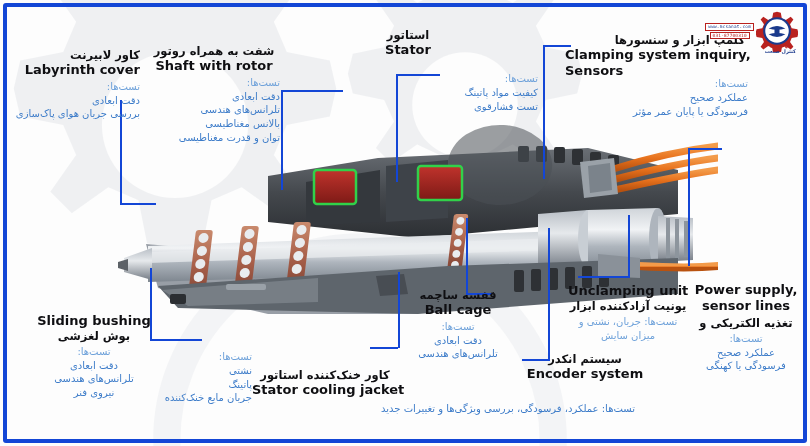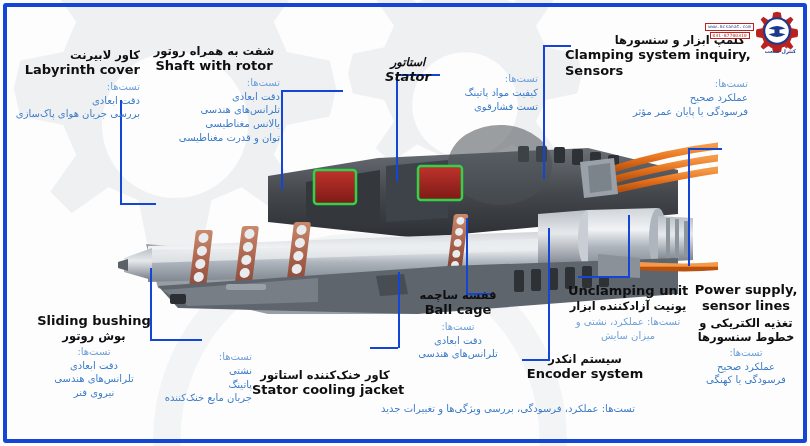--- a/index.html
+++ b/index.html
@@ -350,21 +350,21 @@
     <div class="en">Shaft with rotor</div>
     <div class="tests ta-r">
       <div class="t0">تست‌ها:</div>
       <div>دقت ابعادی</div>
       <div>تلرانس‌های هندسی</div>
       <div>بالانس مغناطیسی</div>
       <div>توان و قدرت مغناطیسی</div>
     </div>
   </div>
 
-  <div class="lbl ta-c" style="left:368px;top:55px;width:80px;font-style:italic;">
+  <div class="lbl ta-c" style="left:368px;top:28px;width:80px;">
     <div class="fa">استاتور</div>
     <div class="en">Stator</div>
   </div>
   <div class="lbl ta-r" style="left:434px;top:70px;width:104px;">
     <div class="tests">
       <div class="t0">تست‌ها:</div>
       <div>کیفیت مواد پاتینگ</div>
       <div>تست فشارقوی</div>
     </div>
   </div>
@@ -379,33 +379,32 @@
       <div class="t0">تست‌ها:</div>
       <div>عملکرد صحیح</div>
       <div>فرسودگی یا پایان عمر مؤثر</div>
     </div>
   </div>
 
   <div class="lbl ta-c" style="left:690px;top:282px;width:112px;">
     <div class="en">Power supply,</div>
     <div class="en">sensor lines</div>
     <div class="fa" style="margin-top:2px;">تغذیه الکتریکی و</div>
-    <div class="fa">خطوط سنسورها</div>
     <div class="tests ta-c">
       <div class="t0">تست‌ها:</div>
       <div>عملکرد صحیح</div>
       <div>فرسودگی یا کهنگی</div>
     </div>
   </div>
 
   <div class="lbl ta-c" style="left:568px;top:283px;width:120px;">
     <div class="en">Unclamping unit</div>
     <div class="fa">یونیت آزادکننده ابزار</div>
     <div class="tests ta-c">
-      <div class="t0">تست‌ها: عملکرد، نشتی و</div>
+      <div class="t0">تست‌ها: جریان، نشتی و</div>
       <div class="t0">میزان سایش</div>
     </div>
   </div>
 
   <div class="lbl ta-c" style="left:524px;top:352px;width:122px;">
     <div class="fa">سیستم انکدر</div>
     <div class="en">Encoder system</div>
   </div>
   <div class="lbl ta-c" style="left:258px;top:400px;width:500px;">
     <div class="tests ta-c">
@@ -431,21 +430,21 @@
     <div class="tests">
       <div class="t0">تست‌ها:</div>
       <div>نشتی</div>
       <div>پاتینگ</div>
       <div>جریان مایع خنک‌کننده</div>
     </div>
   </div>
 
   <div class="lbl ta-c" style="left:30px;top:313px;width:128px;">
     <div class="en">Sliding bushing</div>
-    <div class="fa">بوش روتور</div>
+    <div class="fa">بوش لغزشی</div>
     <div class="tests ta-c">
       <div class="t0">تست‌ها:</div>
       <div>دقت ابعادی</div>
       <div>تلرانس‌های هندسی</div>
       <div>نیروی فنر</div>
     </div>
   </div>
 
   <div class="logo">
     <div class="logo-txtwrap">

